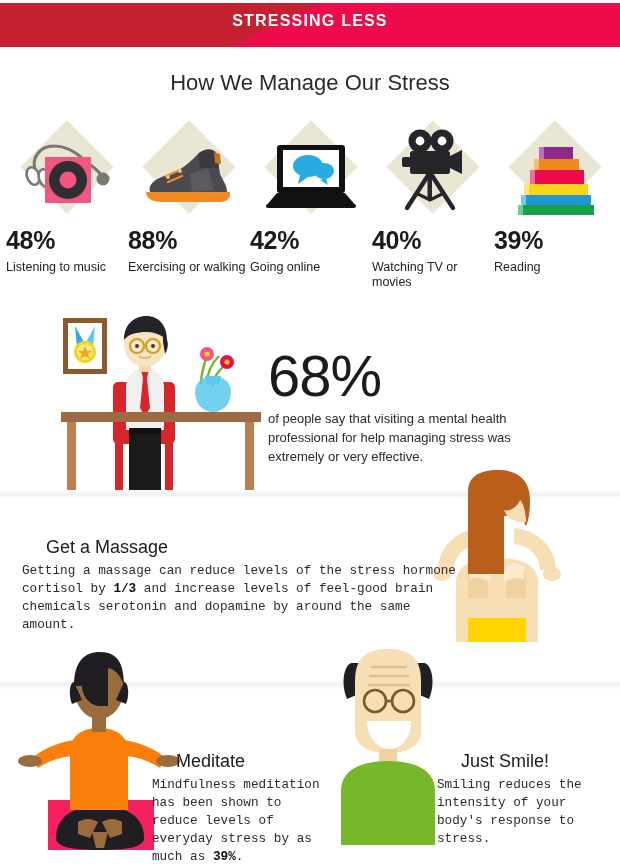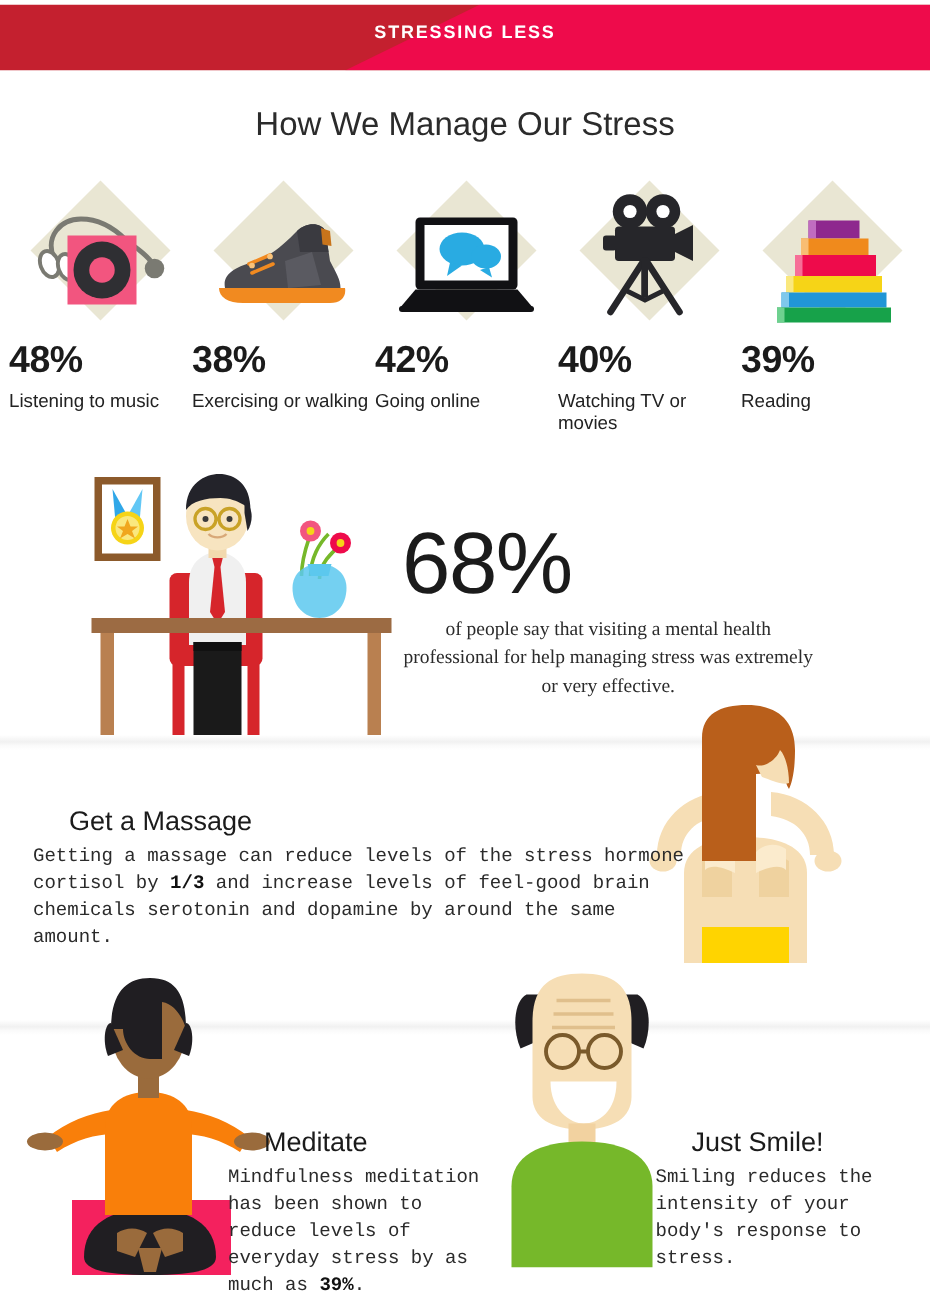--- a/index.html
+++ b/index.html
@@ -10,21 +10,21 @@
   }
   .page{position:relative;width:620px;height:867px;overflow:hidden;background:#fff;}
 
   
   .banner{position:absolute;left:0;top:3px;width:620px;height:44px;overflow:hidden;}
   .banner-dark{position:absolute;left:0;top:0;width:620px;height:44px;background:#C4202F;}
   .banner-bright{position:absolute;left:0;top:0;width:620px;height:44px;background:#EE0B4B;
      clip-path:polygon(100% 0,100% 100%,230px 100%,320px 0);}
   .banner-title{position:absolute;left:0;top:0;width:620px;height:36px;
      display:flex;align-items:center;justify-content:center;
-     color:#fff;font-weight:bold;font-size:12px;letter-spacing:1.2px;
+     color:#fff;font-weight:bold;font-size:16px;letter-spacing:1.2px;
      font-family:"Liberation Sans", sans-serif;}
 
   .subtitle{position:absolute;left:0;top:70px;width:620px;text-align:center;
      font-size:22px;color:#2b2b2b;font-family:"Liberation Sans", sans-serif;}
 
   
   .stats{position:absolute;left:0;top:124px;width:620px;height:175px;}
   .stat{position:absolute;top:0;width:122px;text-align:left;}
   .stat .iconbox{position:relative;width:122px;height:98px;}
   .diamond{position:absolute;left:28px;top:10px;width:66px;height:66px;background:#E9E6D3;
@@ -33,21 +33,21 @@
      font-family:"Liberation Sans", sans-serif;letter-spacing:-0.3px;}
   .stat .lbl{font-size:12.5px;color:#222;line-height:15px;margin-top:5px;
      font-family:"Liberation Sans", sans-serif;}
 
   .art{position:absolute;left:0;top:0;width:122px;height:98px;}
 
   
   .big-pct{position:absolute;left:268px;top:347px;font-size:58px;font-weight:normal;
      color:#1b1b1b;letter-spacing:-1px;font-family:"Liberation Sans", sans-serif;line-height:58px;}
   .big-copy{position:absolute;left:268px;top:409px;width:275px;font-size:13px;line-height:19px;
-     color:#2b2b2b;font-family:Liberation Serif, serif;text-align:center;}
+     color:#2b2b2b;font-family:Liberation Sans, sans-serif;}
 
   
   .divider{position:absolute;left:0;width:620px;height:10px;
      background:linear-gradient(to bottom,#ffffff 0%,#f1f1f1 45%,#fafafa 70%,#ffffff 100%);}
 
   
   .tip-head{font-size:18px;font-weight:normal;color:#1b1b1b;font-family:"Liberation Sans", sans-serif;margin-left:24px;}
   .tip-body{font-size:12.7px;line-height:18px;color:#2b2b2b;font-family:Liberation Mono, monospace;margin-top:9px;}
   .tip-body b{font-weight:bold;color:#111;}
 
@@ -102,21 +102,21 @@
           <path d="M22 68 C20 58 30 54 42 50 C54 46 62 38 70 30 C76 24 86 24 89 30 L92 50 C96 58 99 62 99 68 Z" fill="#4A4A50"></path>
           <path d="M70 30 C76 24 86 24 89 30 L91 44 L72 44 Z" fill="#3A3A40"></path>
           <path d="M62 50 L80 44 L86 66 L64 68 Z" fill="#5D5D64" opacity="0.85"></path>
           <path d="M18 68 C18 74 24 78 34 78 L92 78 C99 78 103 74 102 68 Z" fill="#F18A20"></path>
           <path d="M38 52 L52 46 M40 58 L54 52" stroke="#F18A20" stroke-width="2.4" stroke-linecap="round"></path>
           <circle cx="40" cy="53" r="1.9" fill="#F9C37A"></circle>
           <circle cx="52" cy="47" r="1.9" fill="#F9C37A"></circle>
           <path d="M86 28 L92 30 L93 40 L87 39 Z" fill="#C8741B"></path>
         </svg>
       </div>
-      <div class="pct">38%</div>
+      <div class="pct">88%</div>
       <div class="lbl">Exercising or walking</div>
     </div>
 
     <div class="stat" style="left:250px">
       <div class="iconbox">
         <div class="diamond"></div>
         <svg class="art" viewBox="0 0 122 98">
           <rect x="27" y="21" width="68" height="48" rx="3" fill="#111114"></rect>
           <rect x="33" y="26" width="56" height="37" fill="#ffffff"></rect>
           <ellipse cx="58" cy="42" rx="15" ry="11" fill="#29ABE2"></ellipse>

